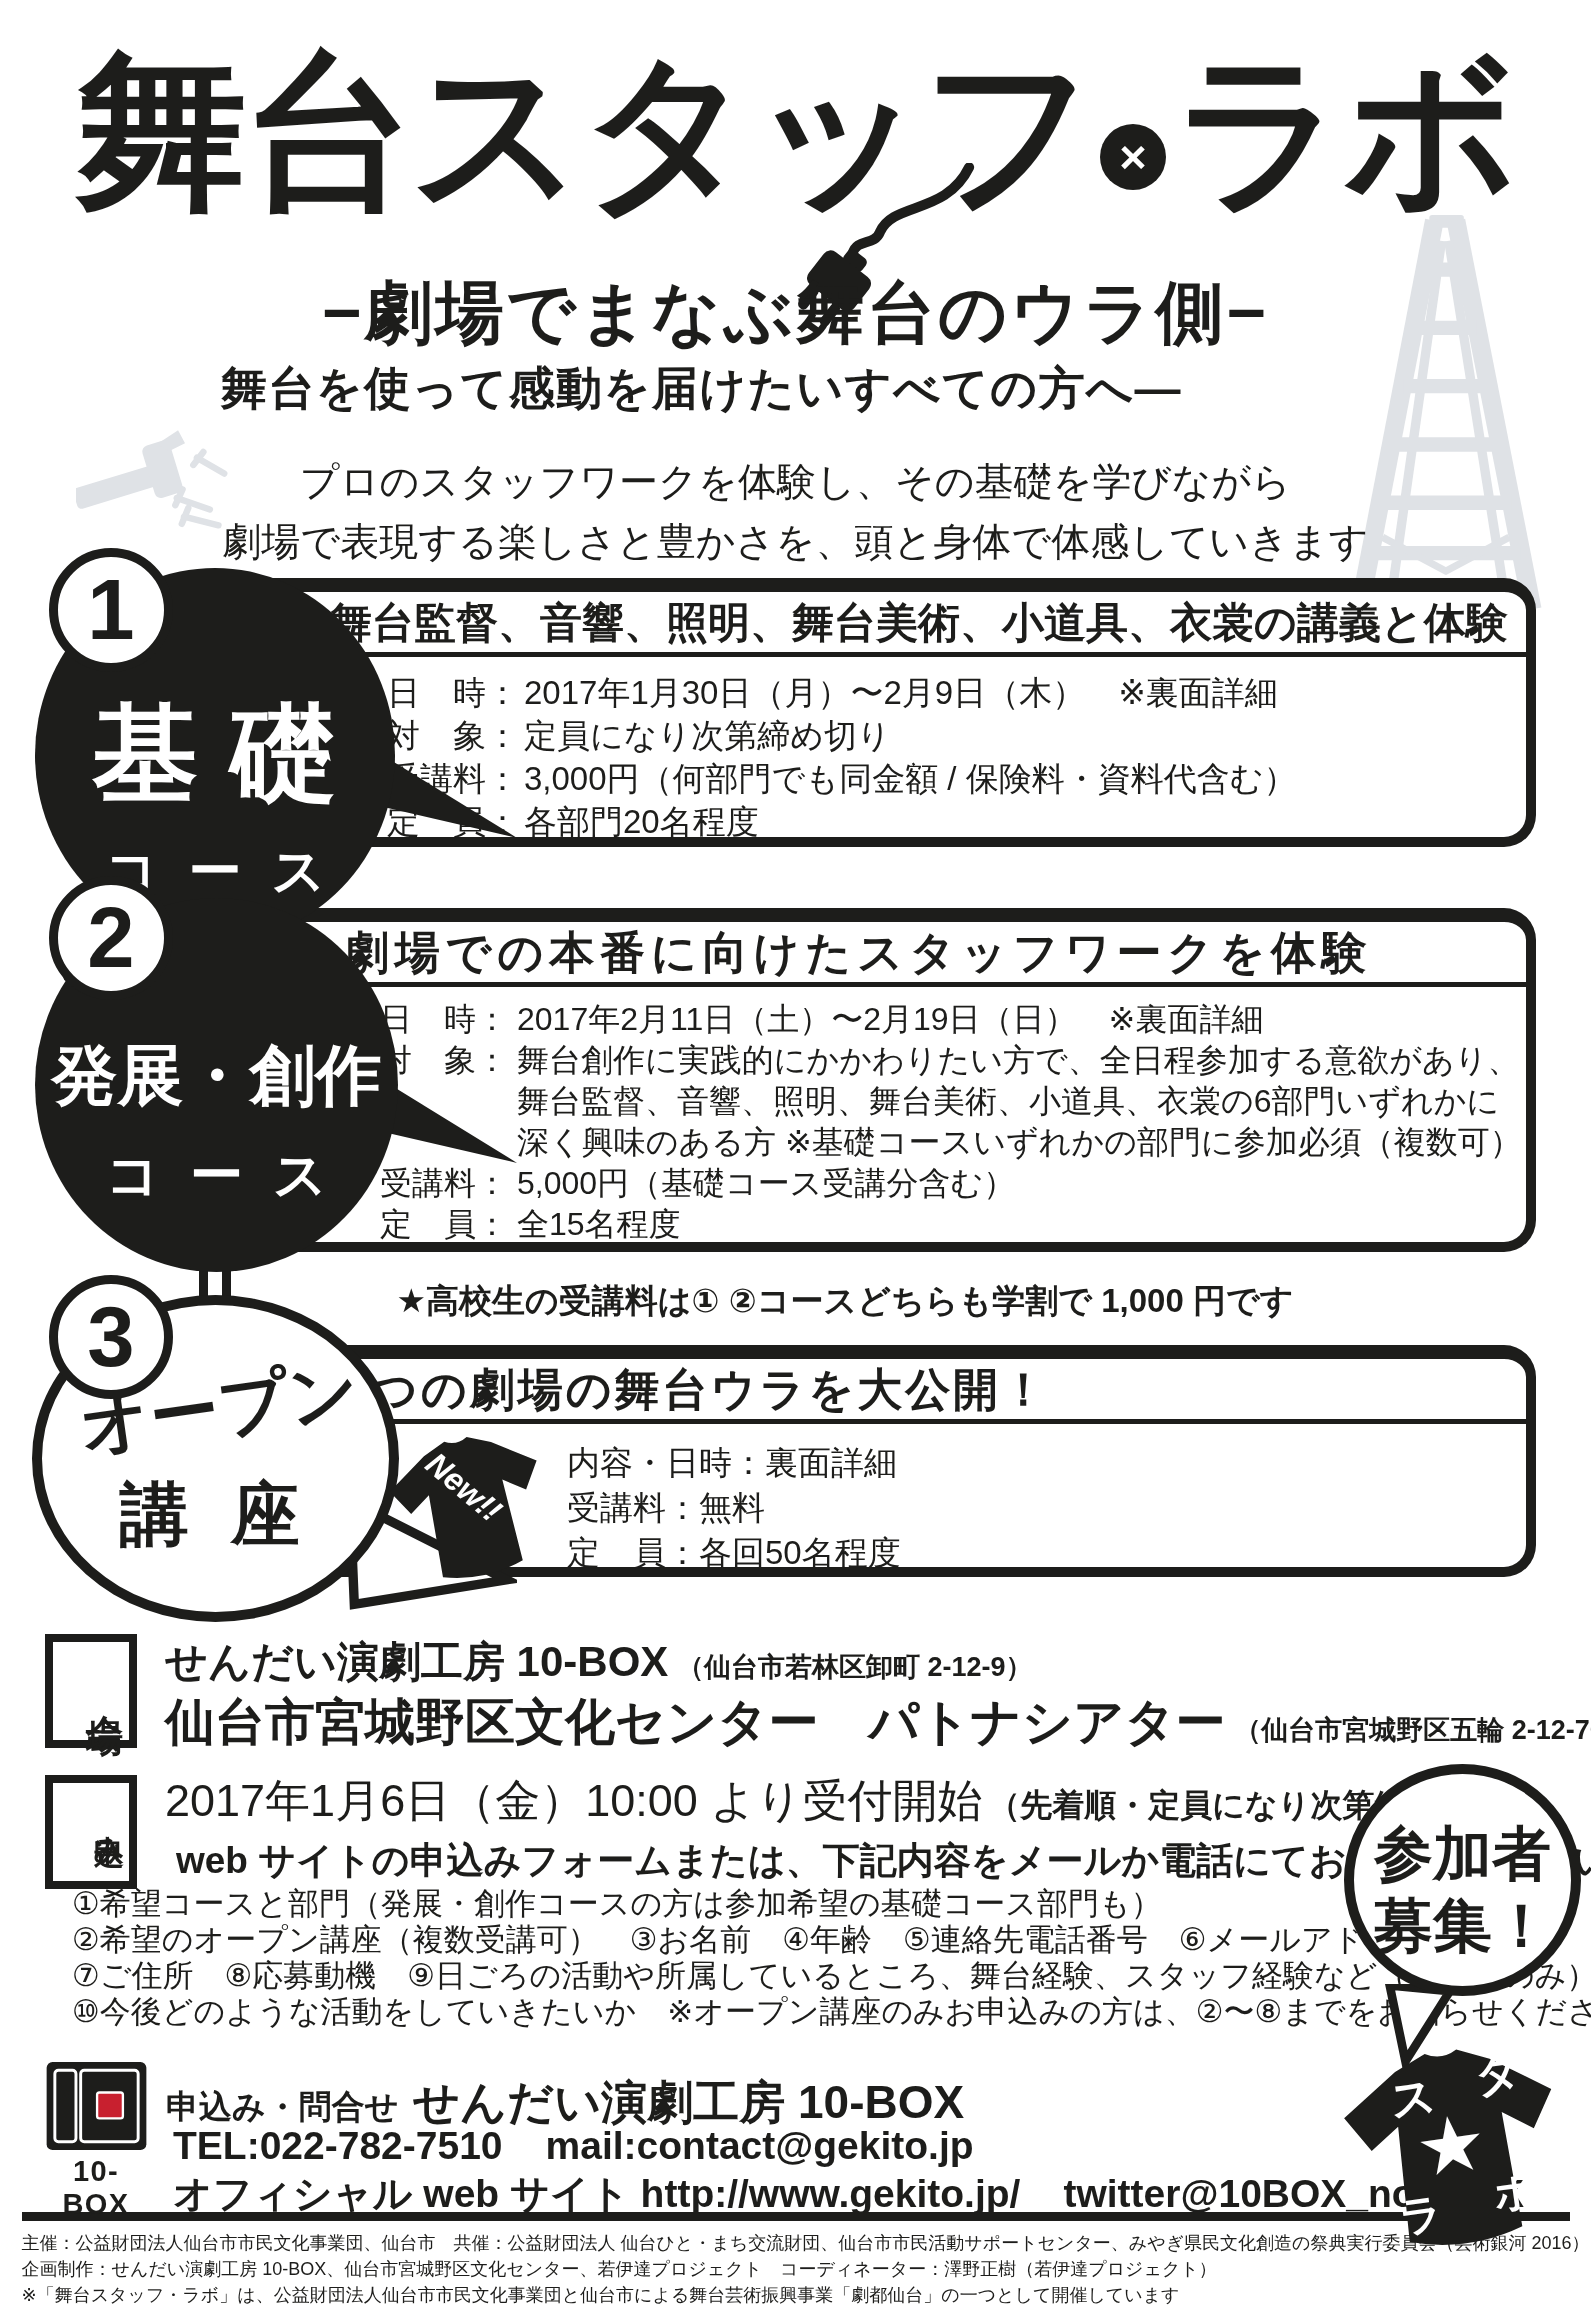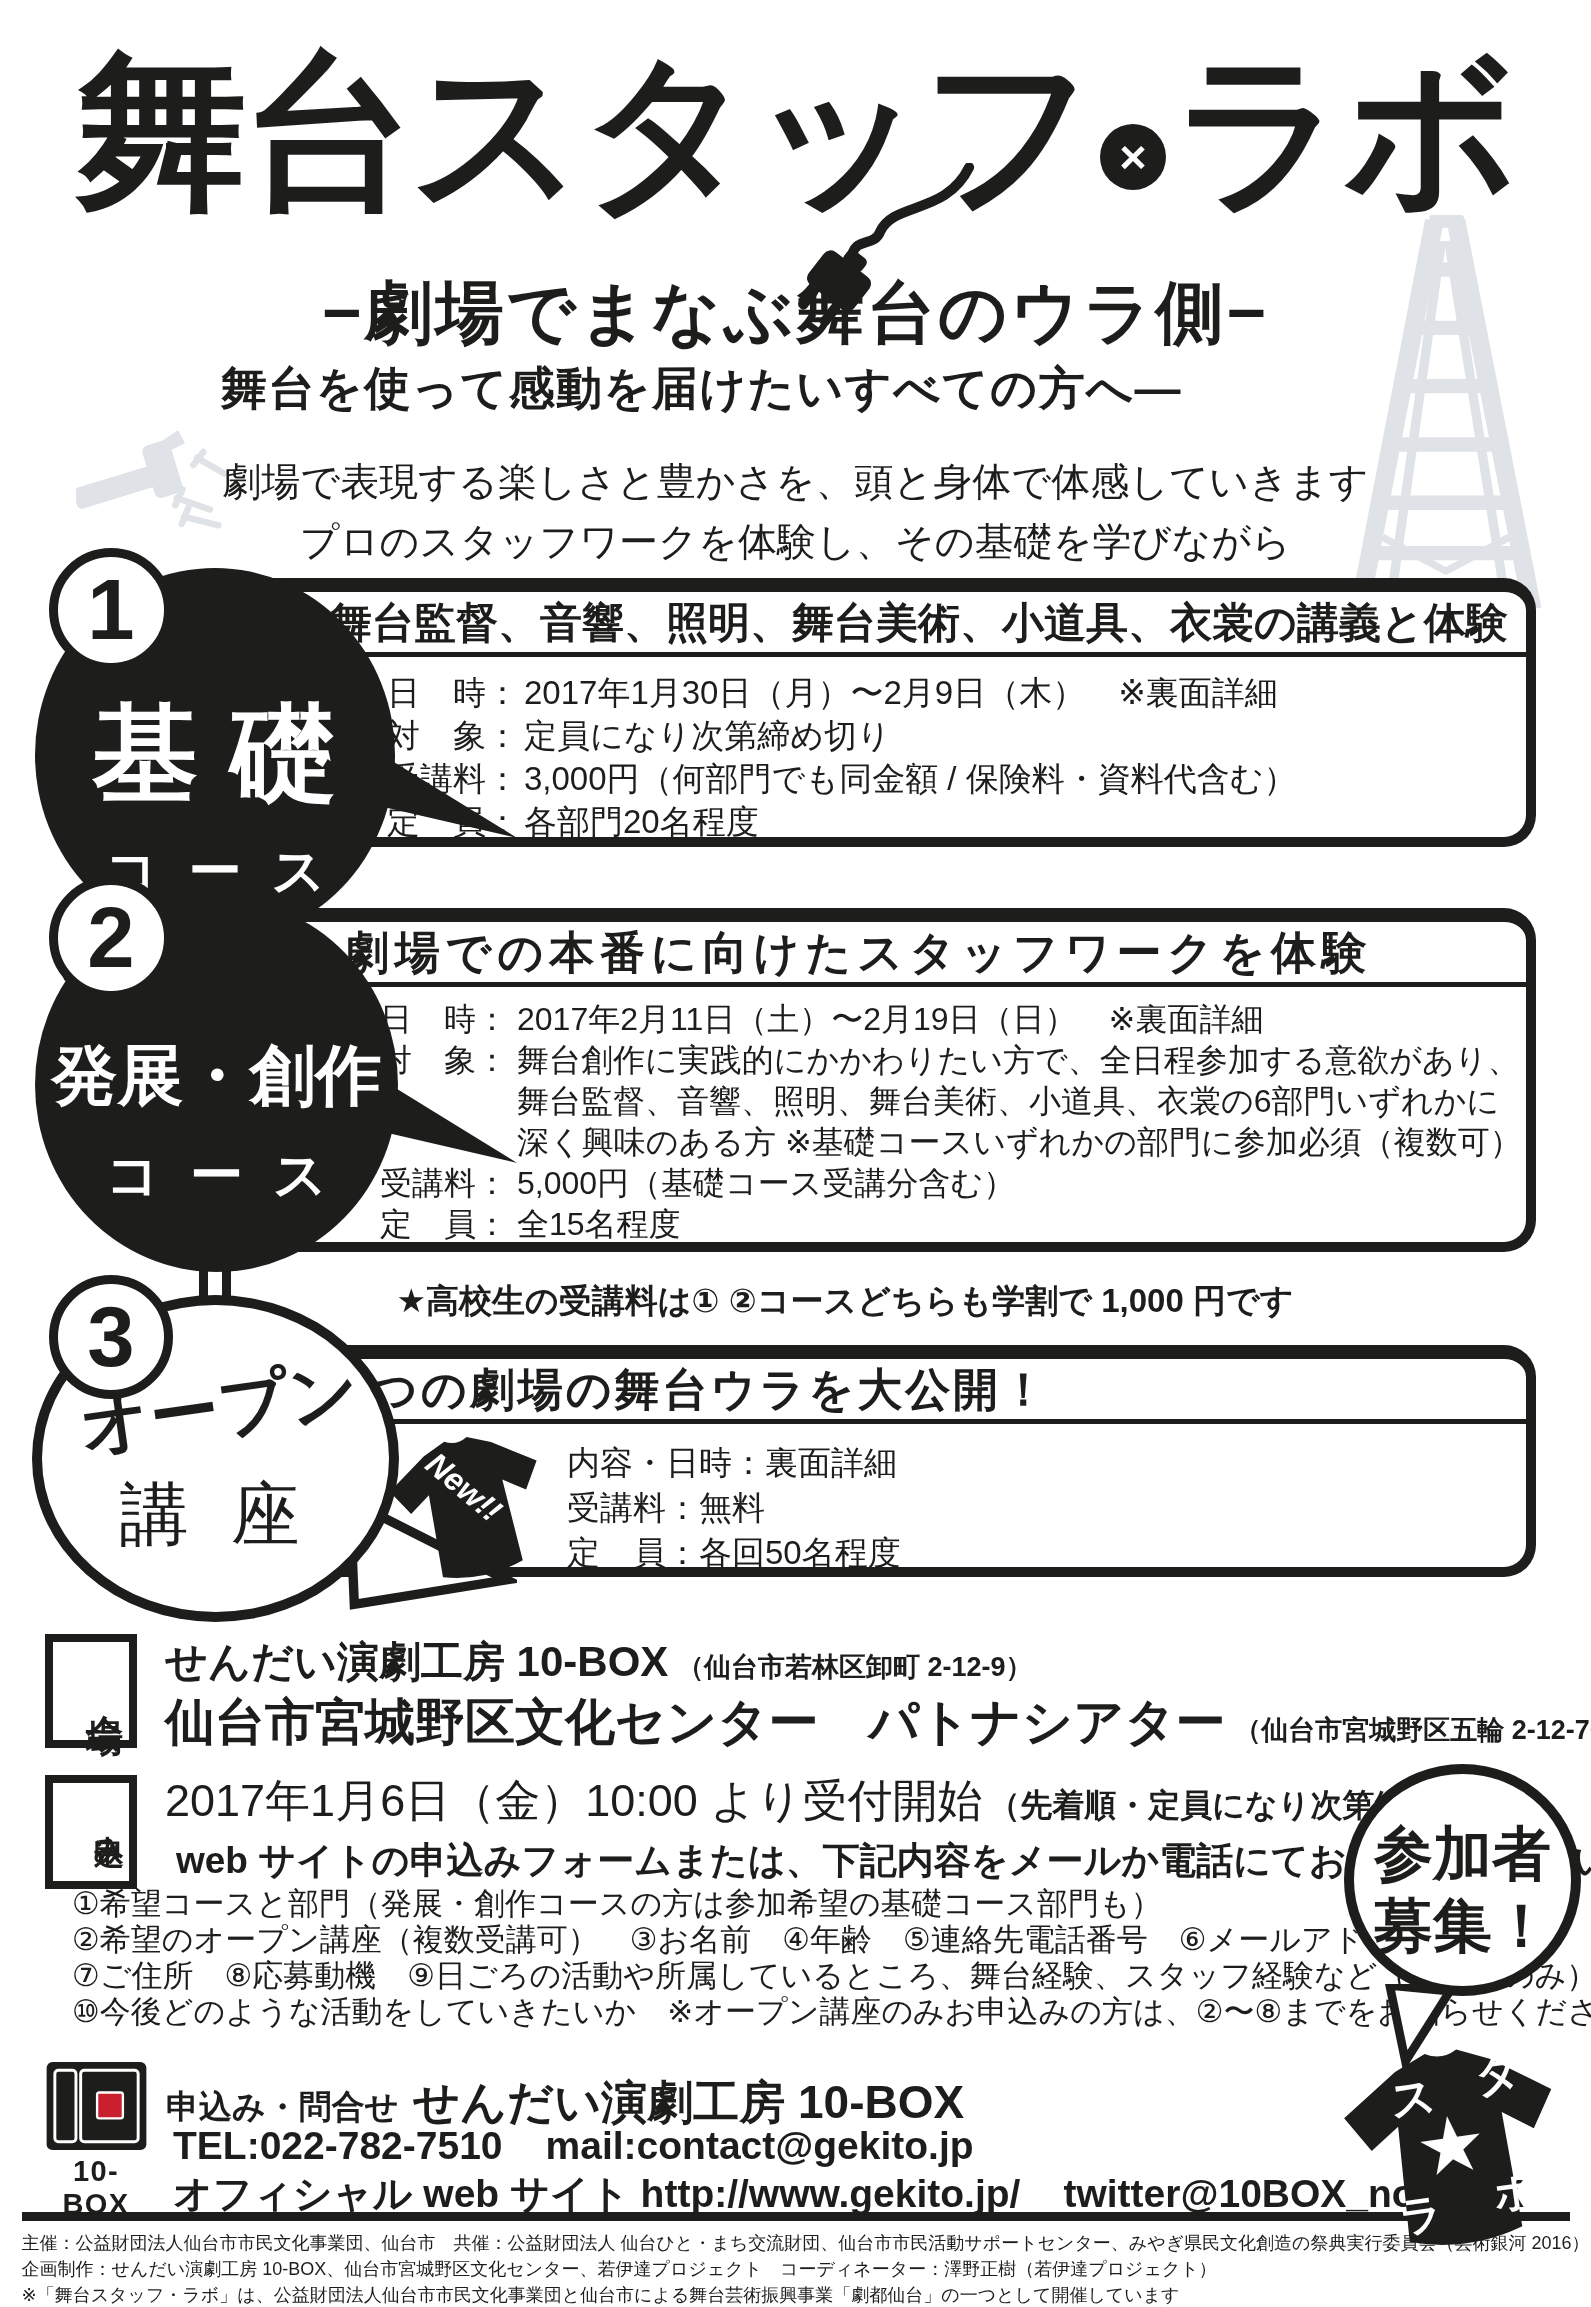--- a/index.html
+++ b/index.html
@@ -54,21 +54,21 @@
   .badge-dark { background:#1d1d1b; color:#fff; }
   .badge-light { background:#fff; color:#1d1d1b; border:10px solid #1d1d1b; }
   .badge1 { left:35px;  top:568px;  width:360px; height:374px; }
   .badge1 .b-main { padding-top:115px; font-size:106px; font-weight:800; letter-spacing:1.4px; }
   .badge1 .b-sub  { margin-top:10px; font-size:53px; font-weight:700; letter-spacing:30px; text-indent:30px; }
   .badge2 { left:35px;  top:898px; width:363px; height:374px; }
   .badge2 .b-main { padding-top:133px; font-size:66px; font-weight:800; letter-spacing:0; }
   .badge2 .b-sub  { margin-top:18.7px; font-size:53px; font-weight:700; letter-spacing:30px; text-indent:30px; }
   .badge3 { left:32px;  top:1295px; width:367px; height:327px; }
   .badge3 .b-main { padding-top:58px; font-size:69px; font-weight:800; transform:rotate(-8deg); }
-  .badge3 .b-sub  { margin-top:14.4px; font-size:69px; font-weight:400; letter-spacing:11.5px; }
+  .badge3 .b-sub  { margin-top:14.4px; font-size:69px; font-weight:700; letter-spacing:11.5px; }
   .tail-dark { position:absolute; width:180px; height:126px; background:#1d1d1b; z-index:2;
                clip-path:polygon(0 0, 100% 88%, 0 55%); }
   .tail1 { left:337px; top:727px; }
   .tail2 { left:337px; top:1052px; }
   .ribbon { position:absolute; left:199px; top:1209px; width:32px; height:101px;
             background:#fff; border-left:9.4px solid #1d1d1b; border-right:9.4px solid #1d1d1b; z-index:2; }
   .hook { position:absolute; z-index:2; }
 
   
   .star-note { position:absolute; left:147px; top:1279px; width:1396px; text-align:center;
@@ -176,22 +176,22 @@
       <rect x="-16" y="-52" width="32" height="22" rx="7" fill="#1d1d1b"></rect>
       <rect x="-40" y="-34" width="80" height="58" rx="12" fill="#1d1d1b"></rect>
       <rect x="-26" y="22" width="14" height="36" rx="6" fill="#1d1d1b"></rect>
       <rect x="12" y="22" width="14" height="36" rx="6" fill="#1d1d1b"></rect>
     </g>
   </svg>
 
   <div class="subtitle">−劇場でまなぶ舞台のウラ側−</div>
   <div class="tagline">舞台を使って感動を届けたいすべての方へ―</div>
   <div class="intro">
+    <div>プロのスタッフワークを体験し、その基礎を学びながら</div>
     <div>劇場で表現する楽しさと豊かさを、頭と身体で体感していきます</div>
-    <div>プロのスタッフワークを体験し、その基礎を学びながら</div>
   </div>
 
   <div class="course-box box1">
     <div class="box-head">舞台監督、音響、照明、舞台美術、小道具、衣裳の講義と体験</div>
     <div class="box-body">
       <div class="row">
           <span class="row-label">日　時：</span>
           <span>2017年1月30日（月）〜2月9日（木）　※裏面詳細</span>
         </div>
       <div class="row">

